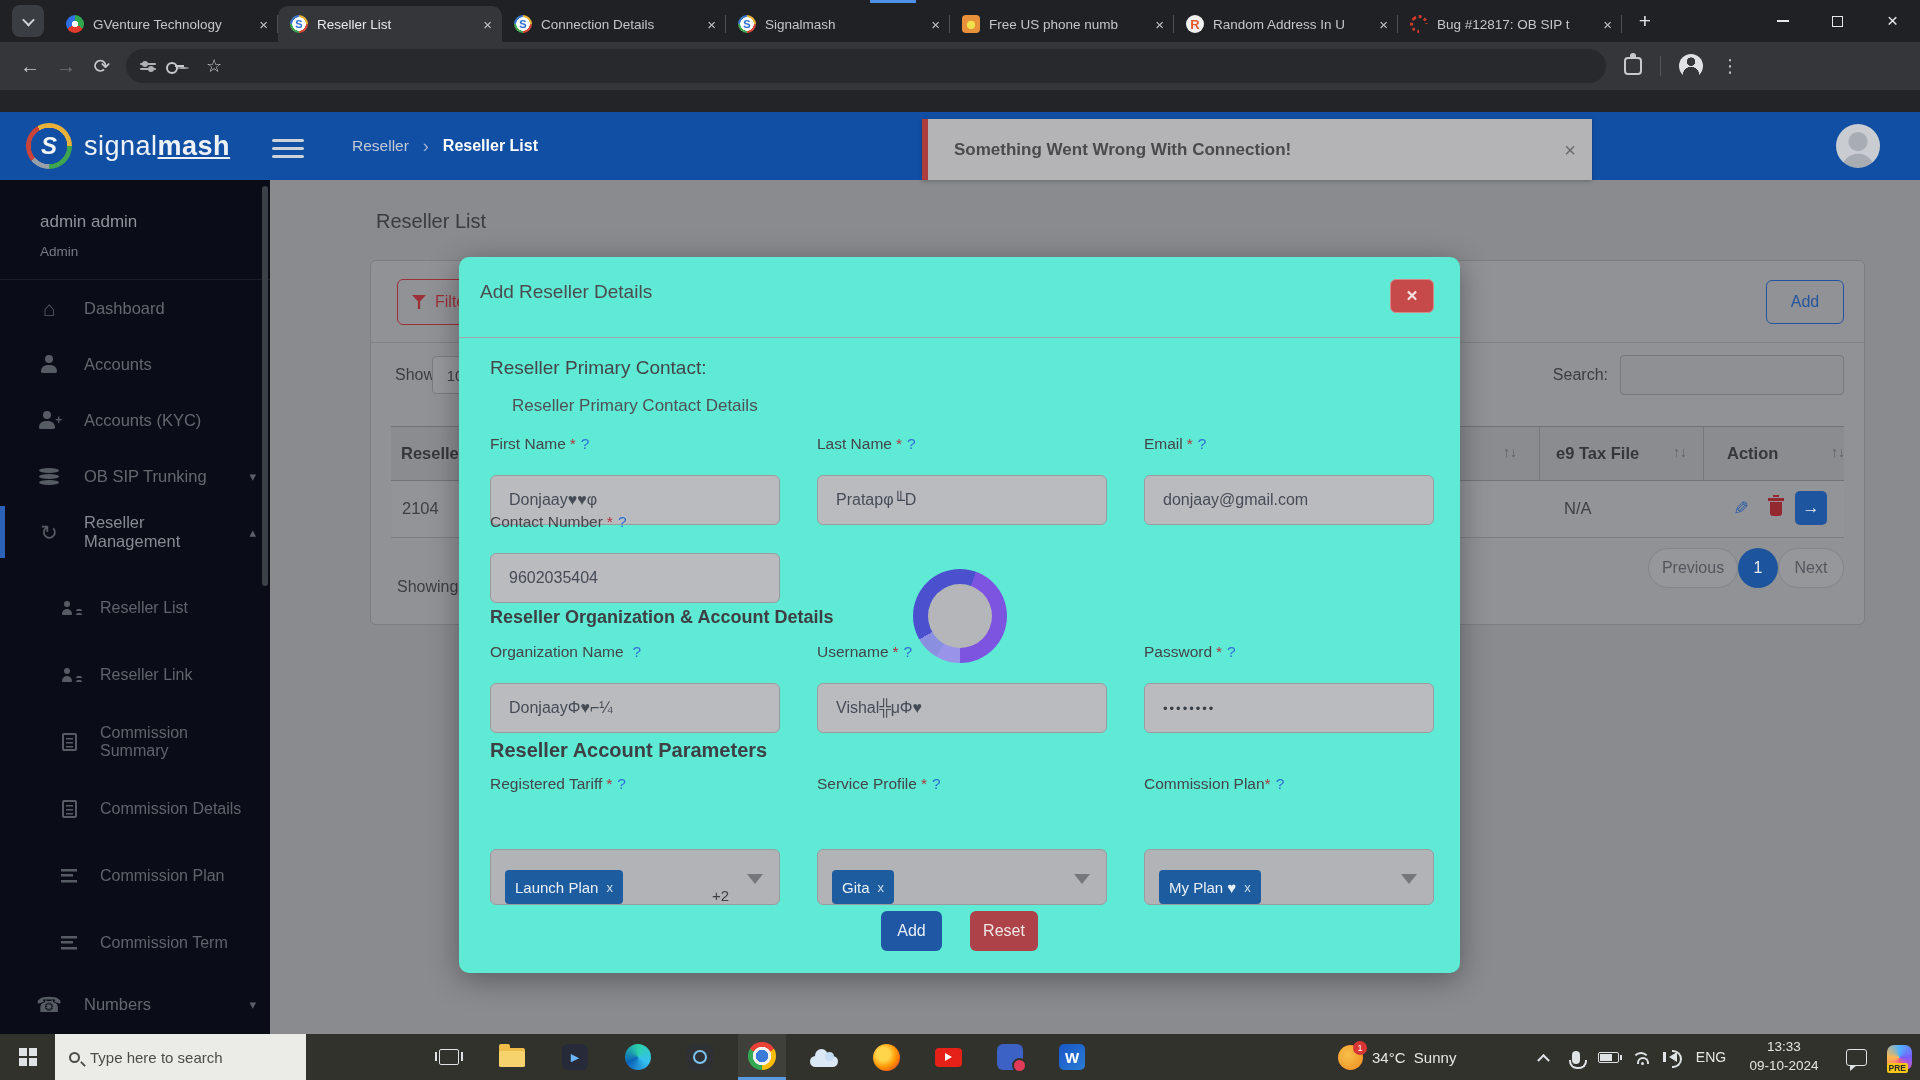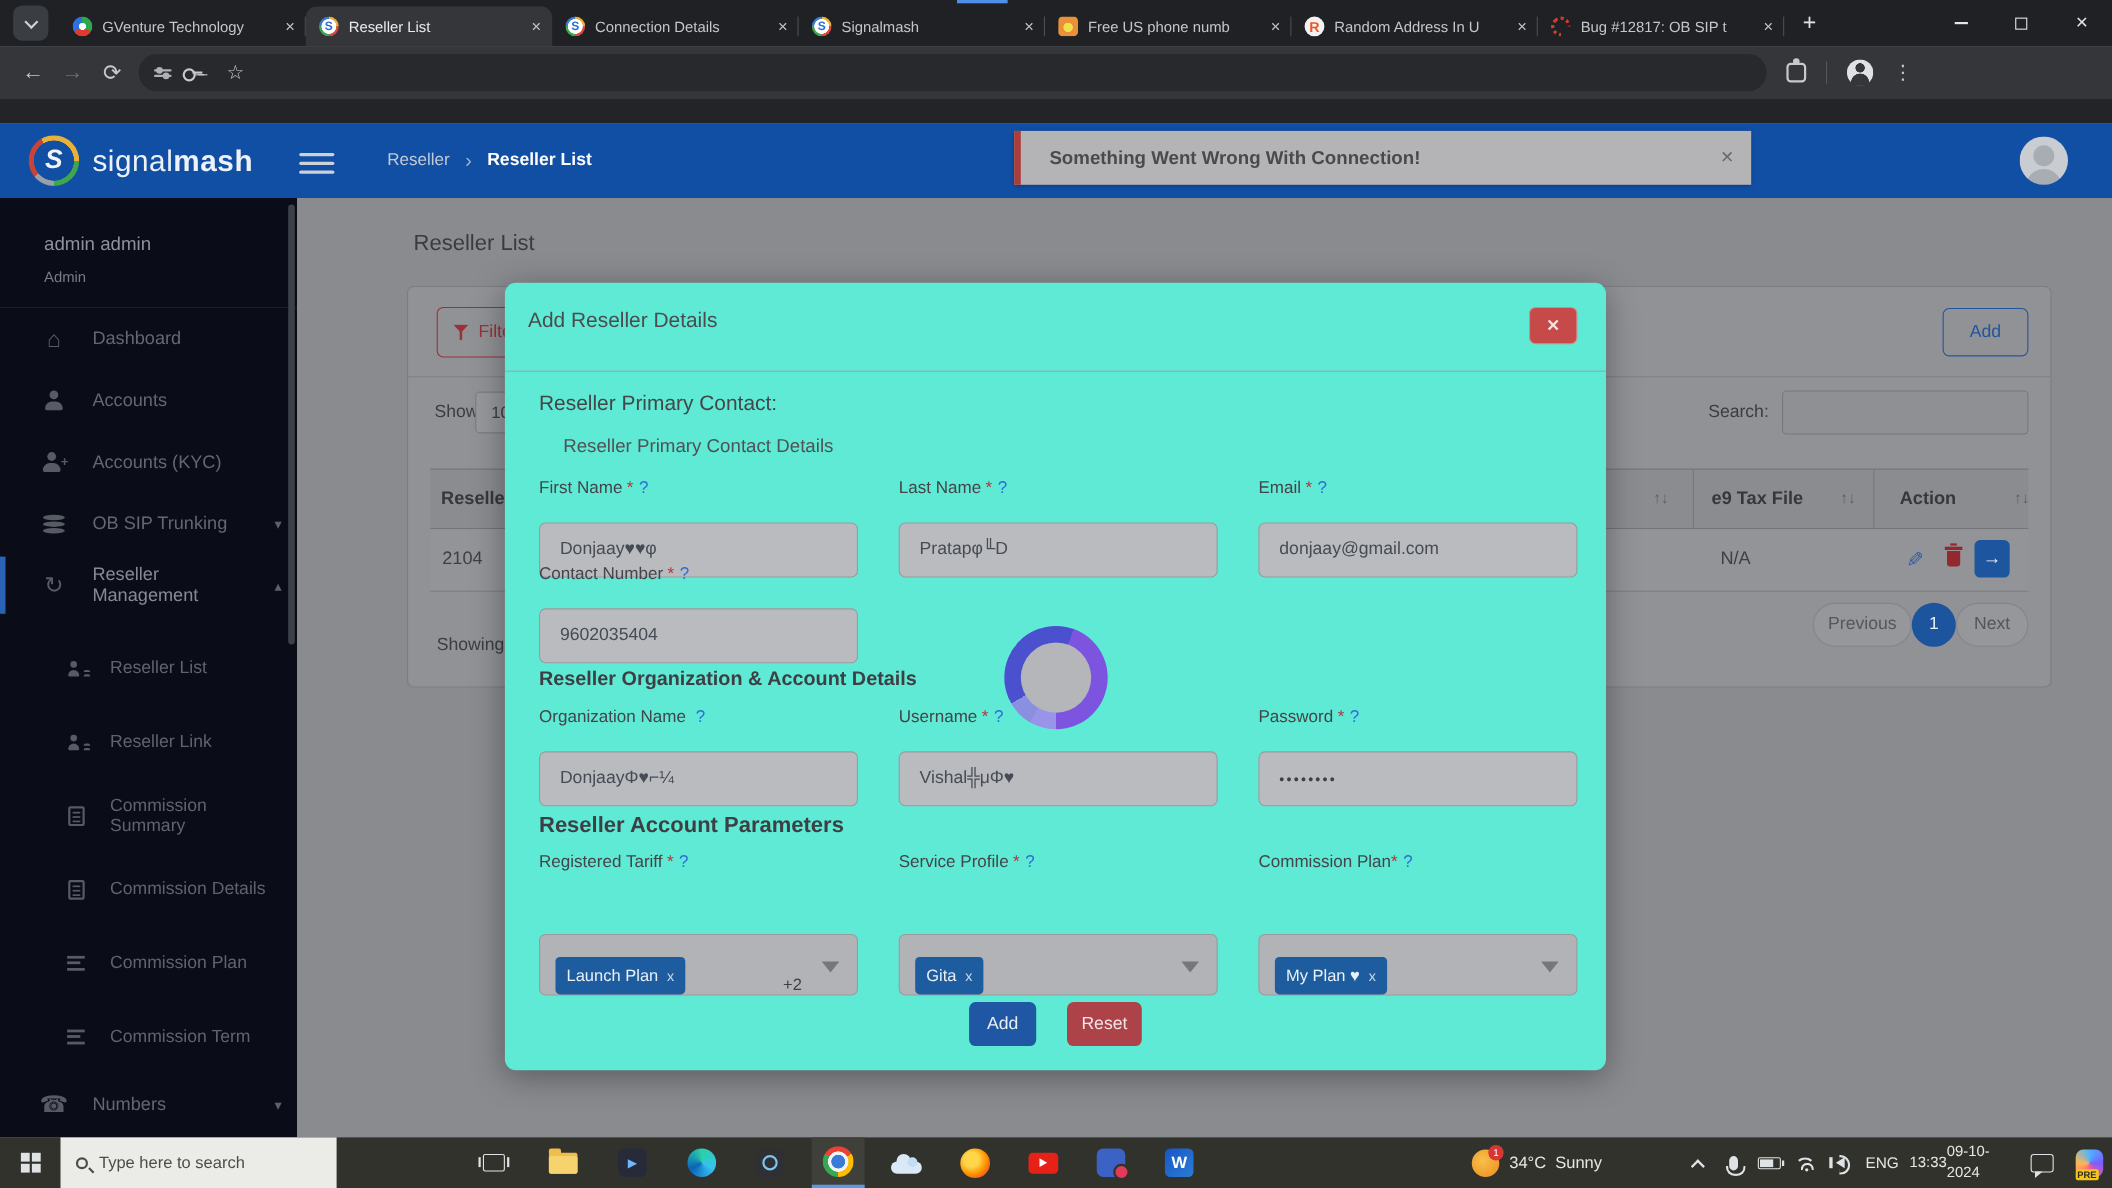--- a/index.html
+++ b/index.html
@@ -50,30 +50,30 @@
   .i-avatar { width:24px; height:24px; border-radius:50%; background:radial-gradient(circle at 50% 32%, #35363a 0 4px, rgba(0,0,0,0) 4.5px), radial-gradient(circle at 50% 88%, #35363a 0 8px, rgba(0,0,0,0) 8.5px), #dfe1e4; }
   .i-kebab { color:#c7c9cc; font-size:18px; letter-spacing:0; }
 
   .page-gap { position:absolute; top:90px; left:0; width:100%; height:22px; background:#232428; }
 
   
   .app-header { position:absolute; top:112px; left:0; width:100%; height:68px; background:#114fa4; z-index:1; }
   .brand { position:absolute; left:26px; top:11px; display:flex; align-items:center; gap:12px; }
   .brand-logo { width:46px; height:46px; border-radius:50%; background:radial-gradient(circle at 50% 50%, #114fa4 0 18px, rgba(0,0,0,0) 18.5px), conic-gradient(#e8b13a 0 90deg, #3fa54e 90deg 180deg, #9aa0a8 180deg 230deg, #c8443a 230deg 330deg, #e8b13a 330deg 360deg); display:flex; align-items:center; justify-content:center; color:#f2f4f7; font-size:24px; font-weight:bold; font-style:italic; }
   .brand-text { color:#eef2f7; font-size:27px; font-weight:300; letter-spacing:0.5px; }
-  .brand-text b { font-weight:700; }
+  .brand-text b { font-weight:700;text-decoration:underline; }
   .hamburger { position:absolute; left:272px; top:22px; width:32px; }
   .hamburger i { display:block; height:3px; background:#cdd2d9; margin:5px 0; border-radius:2px; }
   .breadcrumb { position:absolute; left:352px; top:0; height:68px; display:flex; align-items:center; gap:14px; font-size:15.5px; }
   .bc-parent { color:#c2cad6; }
   .bc-sep { color:#9fb4d4; font-size:18px; }
   .bc-current { color:#ffffff; font-weight:600; font-size:16px; }
   .hdr-avatar { position:absolute; right:40px; top:12px; width:44px; height:44px; border-radius:50%; background:radial-gradient(circle at 50% 40%, #a8adb4 0 9px, rgba(0,0,0,0) 10px), radial-gradient(circle at 50% 105%, #a8adb4 0 16px, rgba(0,0,0,0) 17px), #c9cdd2; }
 
-  .toast { position:absolute; left:922px; top:119px; width:670px; height:49px; background:#b4b4b6; border-left:6px solid #ab3e3c; display:flex; align-items:center; z-index:5; box-shadow:0 1px 4px rgba(0,0,0,0.25); }
+  .toast { position:absolute; left:922px; top:119px; width:670px; height:61px; background:#b4b4b6; border-left:6px solid #ab3e3c; display:flex; align-items:center; z-index:5; box-shadow:0 1px 4px rgba(0,0,0,0.25); }
   .toast-msg { margin-left:26px; font-size:17px; font-weight:600; color:#4a4a4c; }
   .toast-close { position:absolute; right:16px; top:50%; transform:translateY(-50%); font-size:20px; color:#69696b; }
 
   
   .sidebar { position:absolute; top:180px; left:0; width:270px; bottom:46px; background:#0a0d17; z-index:1; }
   .side-user { padding:32px 0 0 40px; }
   .su-name { color:#8e939b; font-size:17px; }
   .su-role { color:#767b84; font-size:13.5px; margin-top:12px; }
   .side-divider { margin-top:20px; border-bottom:1px solid #1a1e28; }
   .nav-item { height:56px; display:flex; align-items:center; padding:0 14px 0 36px; gap:22px; color:#63686f; font-size:16.5px; position:relative; }
@@ -206,21 +206,21 @@
   .i-batt { width:21px; height:11px; border:1.5px solid #dfe3e6; border-radius:2px; position:relative; }
   .i-batt::before { content:""; position:absolute; right:-4px; top:2px; width:2px; height:5px; background:#dfe3e6; }
   .i-batt::after { content:""; position:absolute; left:1px; top:1px; bottom:1px; width:12px; background:#dfe3e6; }
   .i-wifi { width:18px; height:10px; border:2px solid #dfe3e6; border-bottom:none; border-left-color:rgba(0,0,0,0); border-right-color:rgba(0,0,0,0); border-radius:18px 18px 0 0; position:relative; }
   .i-wifi::before { content:""; position:absolute; left:3px; top:3px; width:8px; height:5px; border:2px solid #dfe3e6; border-bottom:none; border-radius:10px 10px 0 0; }
   .i-wifi::after { content:""; position:absolute; left:6.5px; top:8px; width:3px; height:3px; border-radius:50%; background:#dfe3e6; }
   .i-speaker { width:0; height:0; border-top:5px solid rgba(0,0,0,0); border-bottom:5px solid rgba(0,0,0,0); border-right:8px solid #dfe3e6; position:relative; }
   .i-speaker::before { content:""; position:absolute; left:-6px; top:-5px; width:3px; height:10px; background:#dfe3e6; }
   .i-speaker::after { content:""; position:absolute; left:3px; top:-7px; width:8px; height:14px; border:2px solid #dfe3e6; border-left:none; border-radius:0 12px 12px 0; }
   .tb-eng { font-size:14px; }
-  .tb-clock { flex-direction:row; font-size:13.5px; line-height:1.4; }
+  .tb-clock { flex-direction:column; font-size:13.5px; line-height:1.4; }
   .i-comment { width:21px; height:17px; border:1.5px solid #dfe3e6; border-radius:3px; position:relative; }
   .i-comment::after { content:""; position:absolute; left:3px; bottom:-6px; width:0; height:0; border-top:6px solid #dfe3e6; border-right:7px solid rgba(0,0,0,0); }
   .i-copilot { width:25px; height:25px; border-radius:7px; background:conic-gradient(#4fb3ff, #7a5cff, #ff5c8a, #ffb84f, #4fb3ff); position:relative; }
   .i-copilot b { position:absolute; left:0; bottom:-3px; background:#f5c518; color:#2b2b2b; font-size:8.5px; padding:0 2px; border-radius:2px; font-weight:bold; }
 </style>
 </head>
 <body>
 
 <div class="screen">
 

